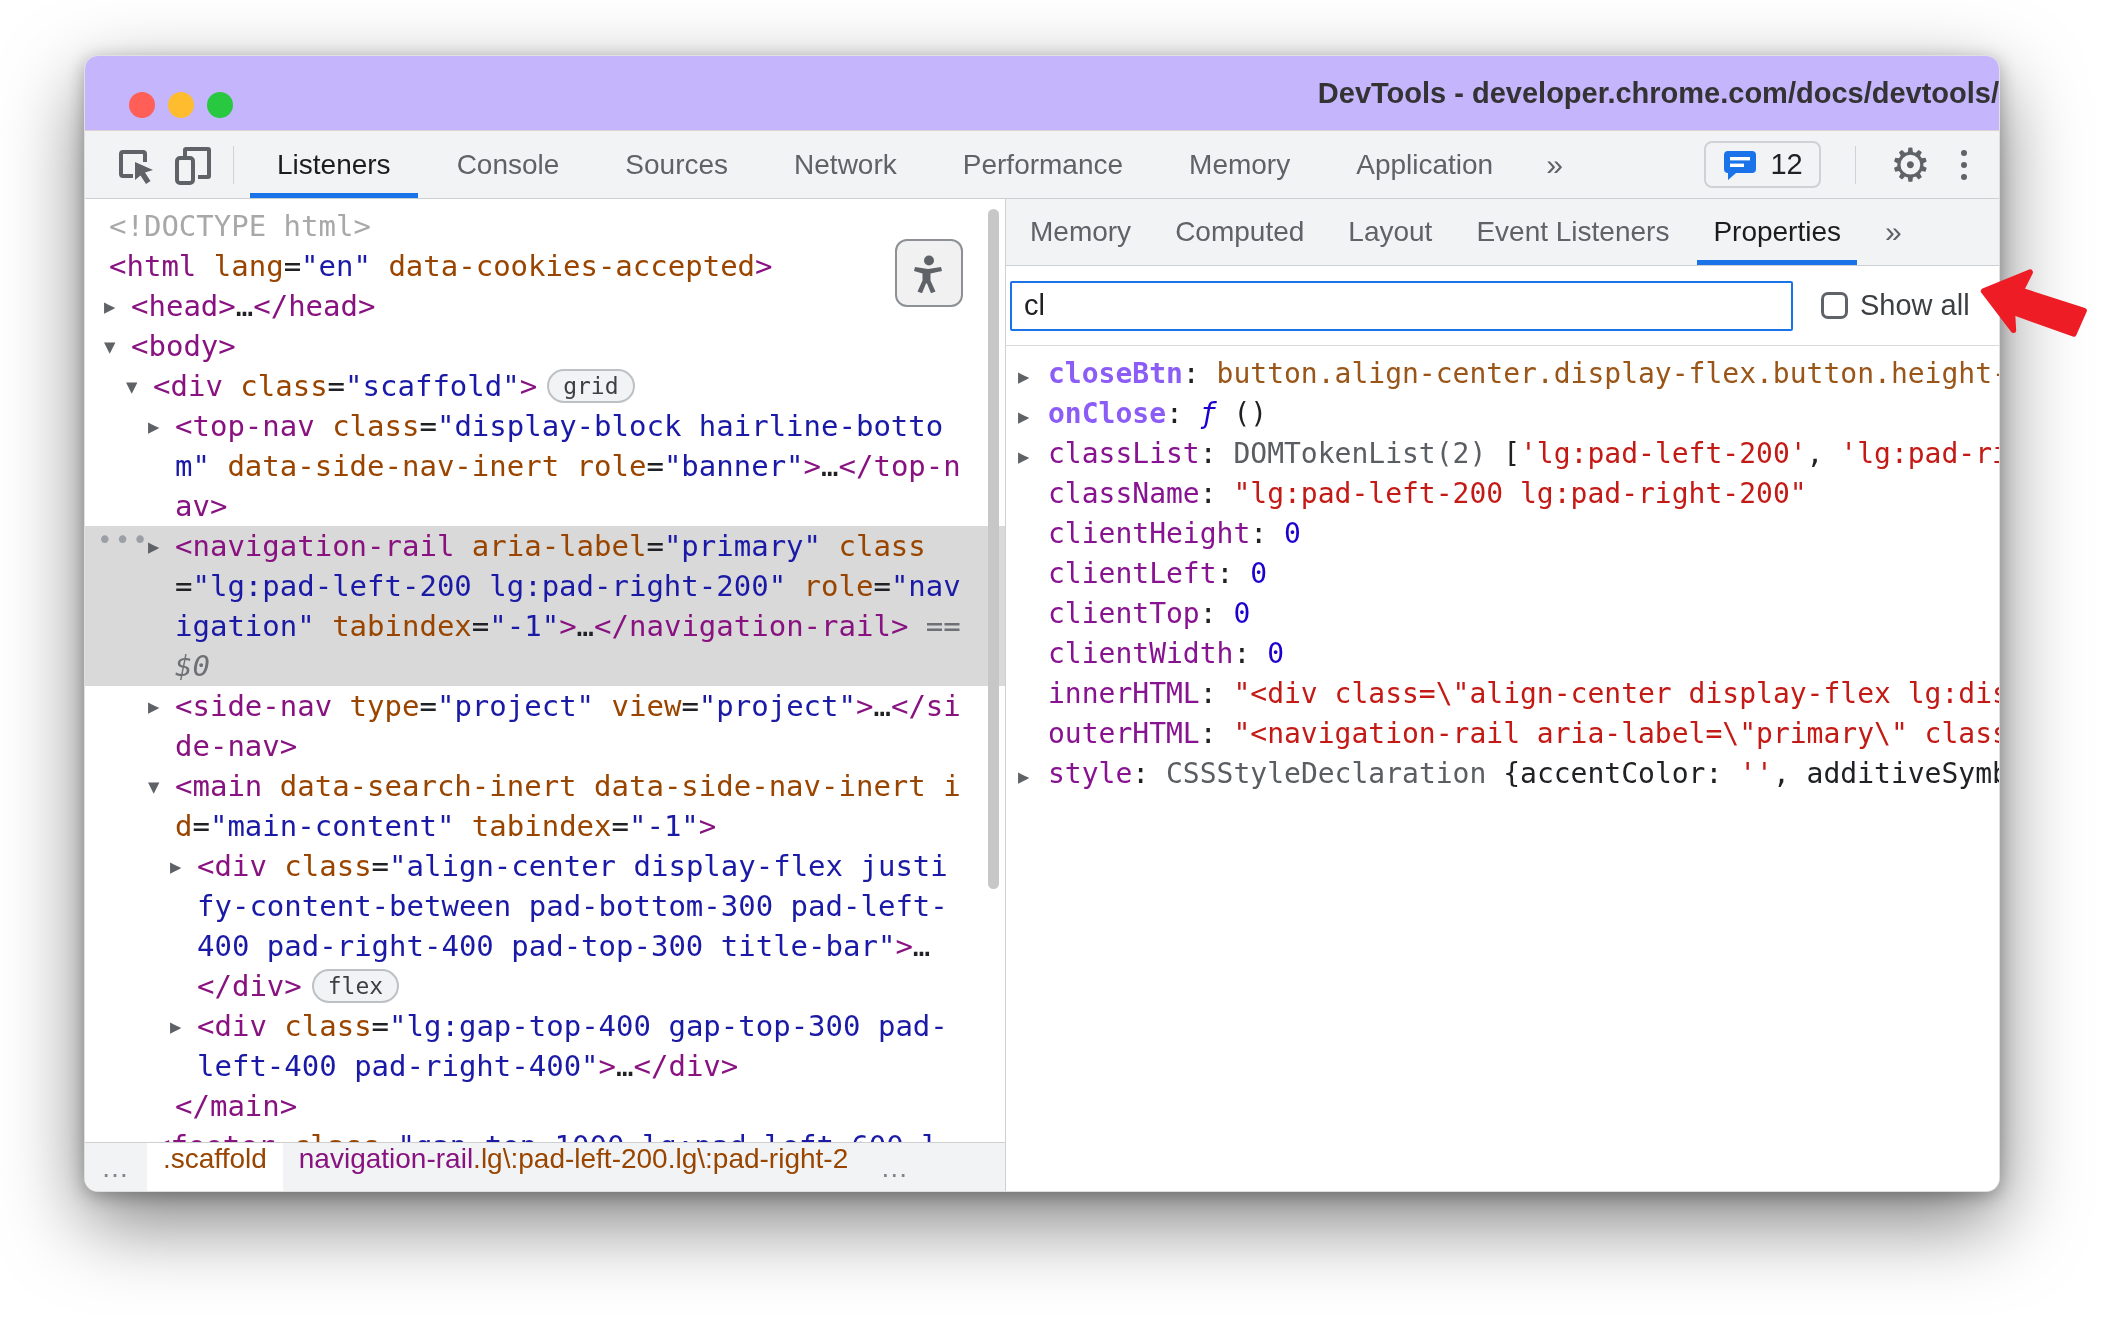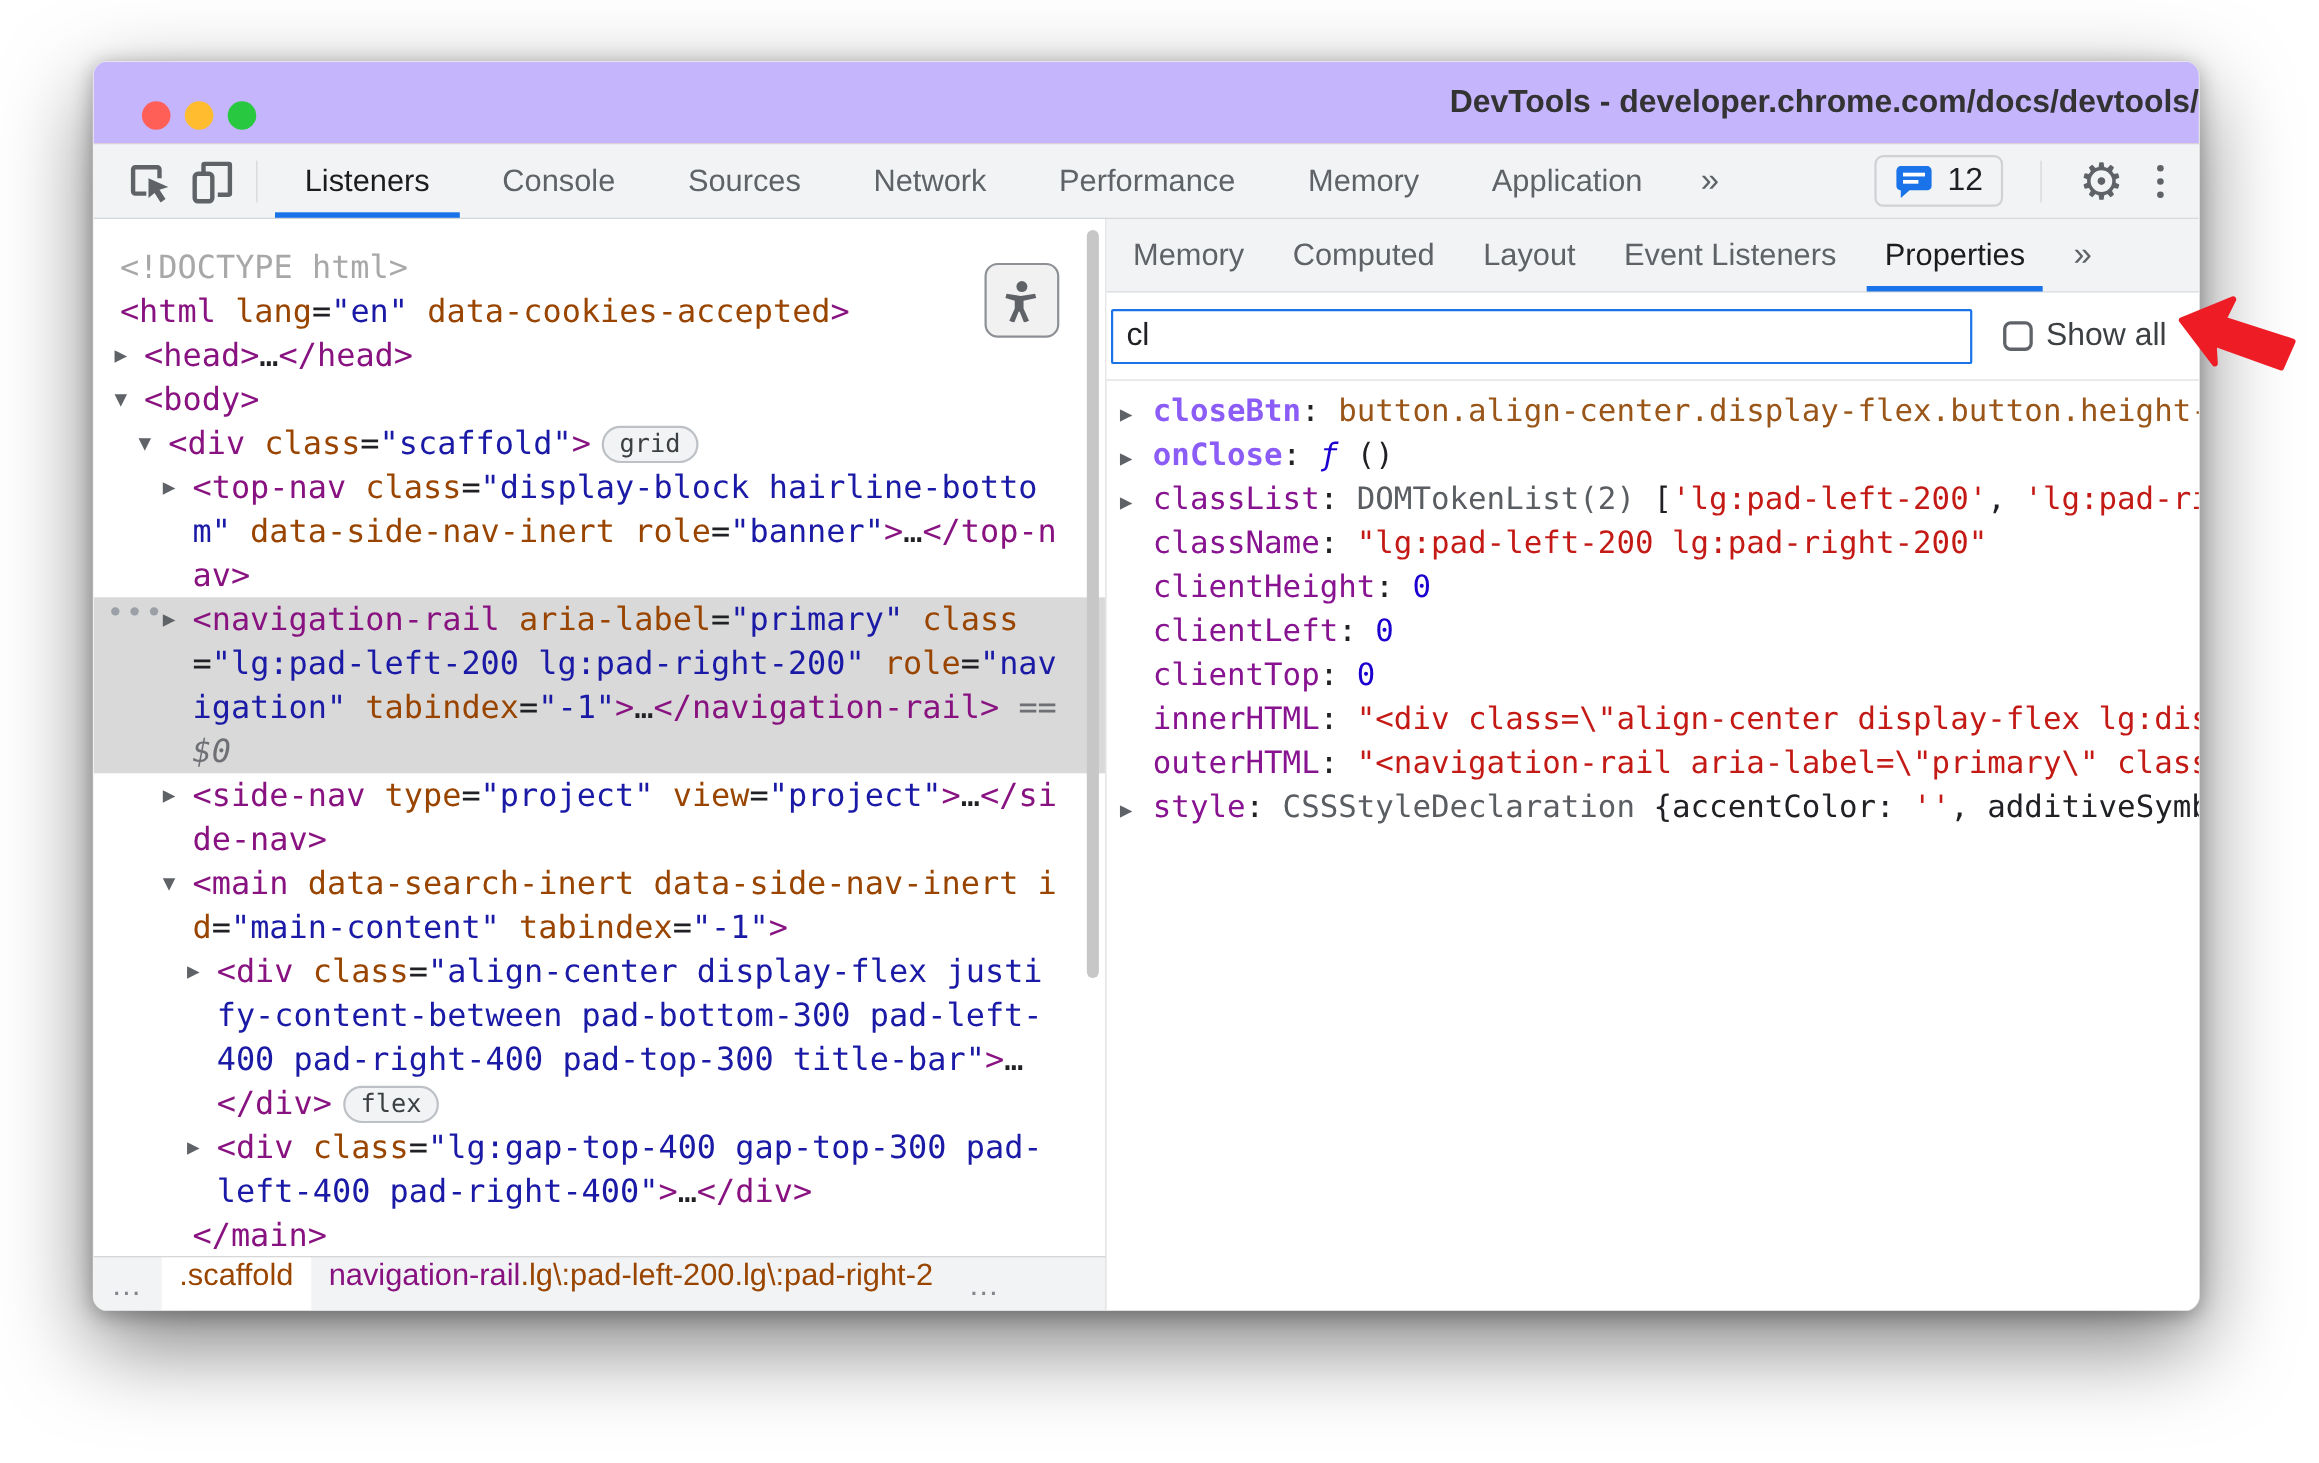--- a/index.html
+++ b/index.html
@@ -38,21 +38,21 @@
   .kebab { display:flex; flex-direction:column; gap:6px; padding:6px; cursor:pointer; }
   .kebab i { width:6px; height:6px; border-radius:50%; background:#5f6368; }
 
   
   .content { display:flex; height:994px; }
   .left-panel { width:922px; display:flex; flex-direction:column; background:#fff; }
   .divider { width:1px; background:#cfcfcf; }
   .right-panel { width:993px; display:flex; flex-direction:column; background:#fff; }
 
   
-  .tree { position:relative; height:943px; overflow:hidden; padding-top:24px;
+  .tree { position:relative; height:943px; overflow:hidden; padding-top:7px;
     font-family:"DejaVu Sans Mono",monospace; font-size:29px; line-height:40px; }
   .tree-row { position:relative; white-space:pre-wrap; word-break:break-all; padding-right:40px; color:#202124; }
   .tree-row.selected { background:#d9d9d9; }
   .arrow { position:absolute; top:0; font-size:19px; color:#5f6368; line-height:40px; }
   .gutter { position:absolute; left:12px; top:-6px; color:#9aa0a6; letter-spacing:2px; font-size:26px; }
   .tk-tag { color:#881280; }
   .tk-attr { color:#994500; }
   .tk-val { color:#1a1aa6; }
   .tk-gray { color:#a8a8a8; }
   .tk-d { color:#202124; }
@@ -213,20 +213,21 @@
           </span>
         </div>
         <div class="prop-list" id="prop-list">
             <div class="prop-row"><span class="parrow">▶</span><span class="tk-nb">closeBtn</span><span class="tk-d">: </span><span class="tk-node">button.align-center.display-flex.button.height-700.icon</span></div>
             <div class="prop-row"><span class="parrow">▶</span><span class="tk-nb">onClose</span><span class="tk-d">: </span><span class="tk-fn">ƒ</span><span class="tk-d"> ()</span></div>
             <div class="prop-row"><span class="parrow">▶</span><span class="tk-n">classList</span><span class="tk-d">: </span><span class="tk-obj">DOMTokenList(2) </span><span class="tk-d">[</span><span class="tk-str">'lg:pad-left-200'</span><span class="tk-d">, </span><span class="tk-str">'lg:pad-right-200'</span></div>
             <div class="prop-row"><span class="parrow"></span><span class="tk-n">className</span><span class="tk-d">: </span><span class="tk-str">"lg:pad-left-200 lg:pad-right-200"</span></div>
             <div class="prop-row"><span class="parrow"></span><span class="tk-n">clientHeight</span><span class="tk-d">: </span><span class="tk-num">0</span></div>
             <div class="prop-row"><span class="parrow"></span><span class="tk-n">clientLeft</span><span class="tk-d">: </span><span class="tk-num">0</span></div>
             <div class="prop-row"><span class="parrow"></span><span class="tk-n">clientTop</span><span class="tk-d">: </span><span class="tk-num">0</span></div>
+            <div class="prop-row"><span class="parrow"></span><span class="tk-n">clientWidth</span><span class="tk-d">: </span><span class="tk-num">0</span></div>
             <div class="prop-row"><span class="parrow"></span><span class="tk-n">innerHTML</span><span class="tk-d">: </span><span class="tk-str">"&lt;div class=\"align-center display-flex lg:display-block"</span></div>
             <div class="prop-row"><span class="parrow"></span><span class="tk-n">outerHTML</span><span class="tk-d">: </span><span class="tk-str">"&lt;navigation-rail aria-label=\"primary\" class=\"lg:pad"</span></div>
             <div class="prop-row"><span class="parrow">▶</span><span class="tk-n">style</span><span class="tk-d">: </span><span class="tk-obj">CSSStyleDeclaration </span><span class="tk-d">{accentColor: </span><span class="tk-str">''</span><span class="tk-d">, additiveSymbols: </span></div>
           </div>
       </div>
     </div>
   </div>
 
   <svg class="red-arrow" viewBox="0 0 100 60">
     <path d="M3 30 L40 3 L36 21 L96 25 L92 48 L33 42 L38 58 Z" fill="#ee1c25" stroke="#ee1c25" stroke-width="5" stroke-linejoin="round"></path>

